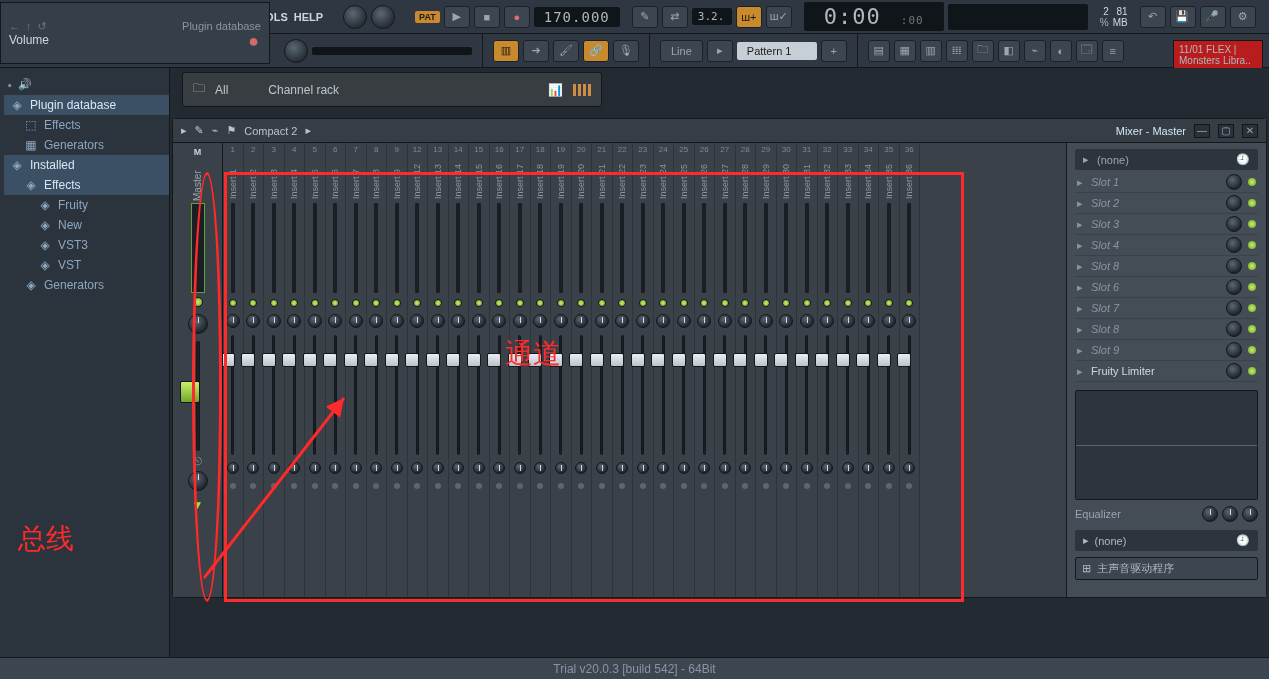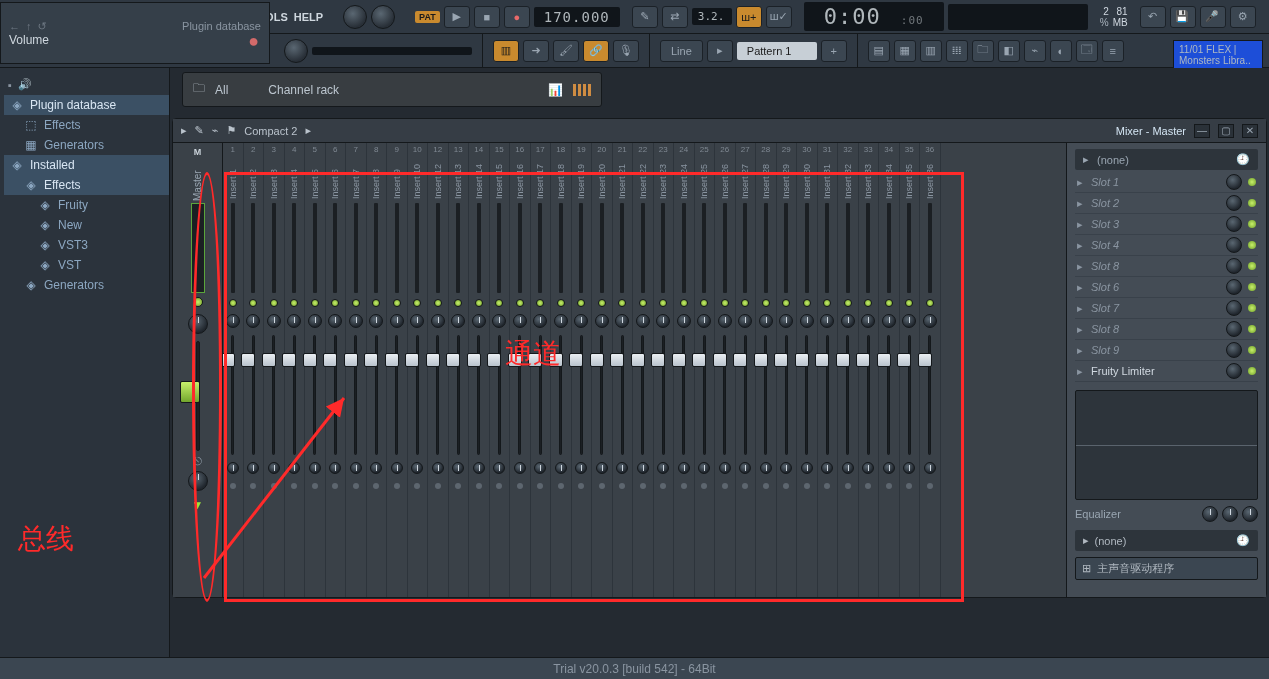--- a/index.html
+++ b/index.html
@@ -98,21 +98,21 @@
     display:flex; flex-direction:column; justify-content:center;
     padding:4px 8px; z-index:5;
   }
   .hint-panel .title { color:#cfd7de; font-size:12px; }
   .hint-panel .dot { color:#d36a6a; font-size:18px; position:absolute; right:10px; top:28px;}
   .hint-panel .nav { display:flex; gap:6px; color:#6e7883; font-size:11px; }
 
   .newslabel {
     position:absolute; right:6px; top:40px;
     width:90px; font-size:10px; line-height:1.1;
-    background:#1d4ed8; border:1px solid #14181b; padding:3px 5px;
+    background:#b91c1c; border:1px solid #14181b; padding:3px 5px;
     color:#aeb8c2;
   }
 
   
   .body-row { display:flex; height:calc(100% - 68px - 22px);}
   .browser {
     width: 170px; background:#2b333c;
     border-right:1px solid #14181b;
     display:flex; flex-direction:column;
     padding-top:6px;
@@ -659,33 +659,20 @@
               <span class="led on"></span>
               <span class="pan-knob"></span>
               <div class="fader">
                 <div class="slot"></div>
                 <div class="cap"></div>
               </div>
               <span class="tiny-knob"></span>
               <span class="send-dot"></span>
             </div>
             <div class="trk">
-              <div class="num">10</div>
-              <div class="lbl">Insert 10</div>
-              <div class="mini-meter"></div>
-              <span class="led on"></span>
-              <span class="pan-knob"></span>
-              <div class="fader">
-                <div class="slot"></div>
-                <div class="cap"></div>
-              </div>
-              <span class="tiny-knob"></span>
-              <span class="send-dot"></span>
-            </div>
-            <div class="trk">
               <div class="num">12</div>
               <div class="lbl">Insert 12</div>
               <div class="mini-meter"></div>
               <span class="led on"></span>
               <span class="pan-knob"></span>
               <div class="fader">
                 <div class="slot"></div>
                 <div class="cap"></div>
               </div>
               <span class="tiny-knob"></span>

